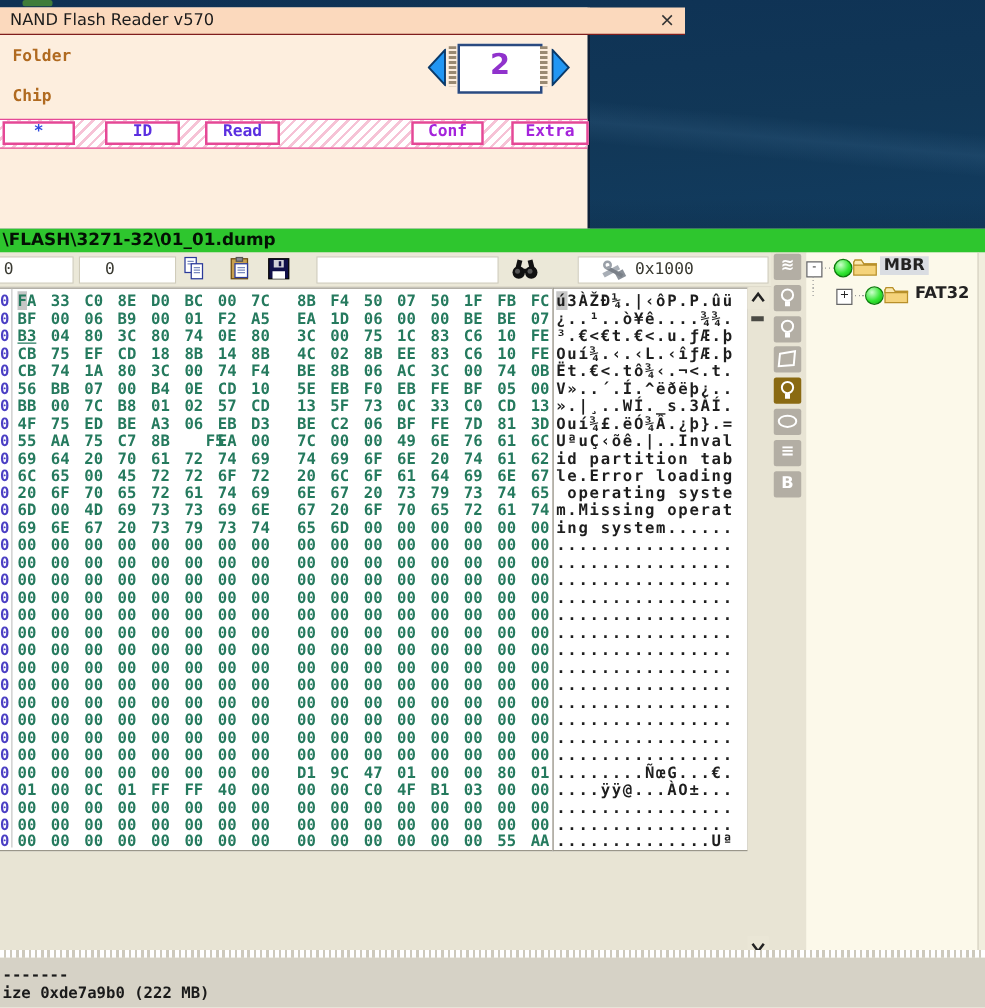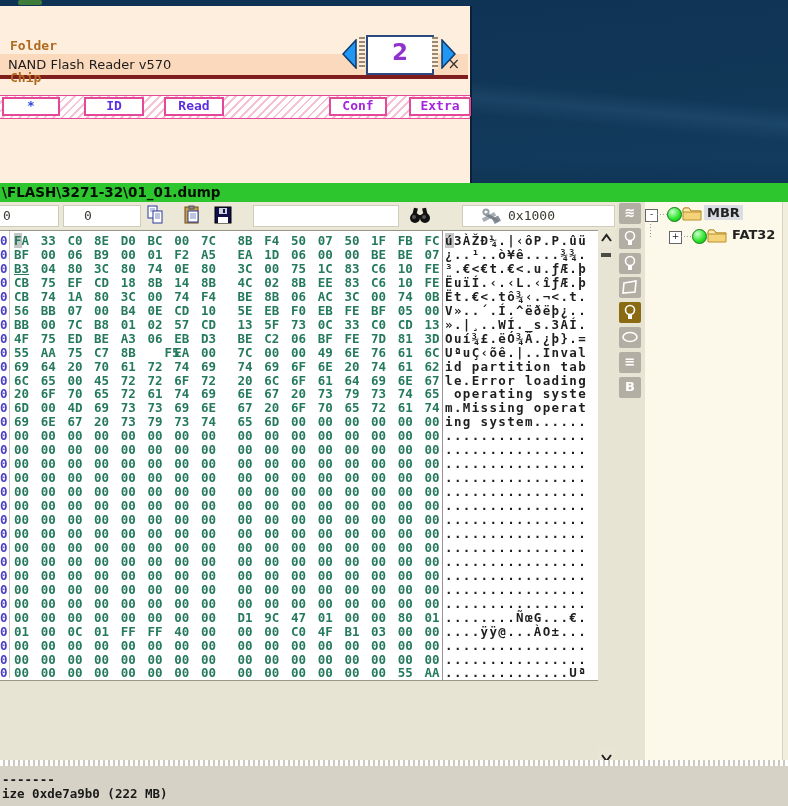--- a/index.html
+++ b/index.html
@@ -5,21 +5,21 @@
   html,body{margin:0;padding:0;}
   #screen{position:relative;width:788px;height:806px;overflow:hidden;background:#e8e4d4;font-family:"DejaVu Sans",sans-serif;}
   .abs{position:absolute;}
   
   #desktop{left:0;top:0;width:788px;height:202px;background:linear-gradient(175deg,#0e3154 0%,#113757 55%,#123d61 100%);overflow:hidden;}
   #streak{left:430px;top:95px;width:420px;height:34px;background:linear-gradient(to bottom,rgba(120,175,220,0) 0%,rgba(120,175,220,0.10) 50%,rgba(120,175,220,0) 100%);transform:rotate(5deg);}
   #dbot{left:440px;top:158px;width:348px;height:44px;background:linear-gradient(to bottom,rgba(5,15,30,0) 0%,rgba(5,15,30,0.22) 100%);}
   #icon-frag{left:18px;top:0;width:24px;height:5px;background:#3f7c3a;border-radius:2px;}
   
   #rwin{left:0;top:6px;width:470px;height:177px;background:#fdeede;border-right:2px solid #0d2038;}
-  #rwin-title{left:0;top:0;width:468px;height:21px;background:#fbd9bd;border-bottom:4px solid #7f1d1d;margin-top:48px;}
+  #rwin-title{left:0;top:0;width:548px;height:21px;background:#fbd9bd;border-bottom:1px solid #7f1d1d;}
   #rwin-title .t{position:absolute;left:8px;top:3px;font-size:13px;color:#1c1c1c;}
   #rwin-close{position:absolute;right:8px;top:1px;font-size:15px;color:#333;cursor:default;}
   .flabel{font-family:"DejaVu Sans Mono",monospace;font-size:13px;font-weight:bold;color:#b06a20;}
   .fbox{background:#e8e5e1;font-family:"DejaVu Sans Mono",monospace;font-size:13px;color:#3a3a32;}
   .fbox .v{position:absolute;left:8px;top:2px;white-space:pre;}
   #folder-label{left:10px;top:32px;}
   #folder-box{left:68px;top:29px;width:260px;height:21px;}
   #chip-label{left:10px;top:64px;}
   #chip-box{left:68px;top:61px;width:260px;height:21px;}
   
@@ -789,21 +789,21 @@
               <span class="b" style="left: 397.8px;">55</span>
               <span class="b" style="left: 424.5px;">AA</span>
             </div>
           </div>
       </div>
       <div id="asciibox">
           <div id="asciirows">
             <div class="arow" style="top: 2px;"><span class="selchar">ú</span>3ÀŽÐ¼.|‹ôP.P.ûü</div>
             <div class="arow" style="top: 15.95px;">¿..¹..ò¥ê....¾¾.</div>
             <div class="arow" style="top: 29.9px;">³.€&lt;€t.€&lt;.u.ƒÆ.þ</div>
-            <div class="arow" style="top: 43.85px;">ËuïÍ.‹.‹L.‹îƒÆ.þ</div>
+            <div class="arow" style="top: 43.85px;">Ouí¾.‹.‹L.‹îƒÆ.þ</div>
             <div class="arow" style="top: 57.8px;">Ët.€&lt;.tô¾‹.¬&lt;.t.</div>
             <div class="arow" style="top: 71.75px;">V»..´.Í.^ëðëþ¿..</div>
             <div class="arow" style="top: 85.7px;">».|¸..WÍ._s.3ÀÍ.</div>
             <div class="arow" style="top: 99.65px;">Ouí¾£.ëÓ¾Â.¿þ}.=</div>
             <div class="arow" style="top: 113.6px;">UªuÇ‹õê.|..Inval</div>
             <div class="arow" style="top: 127.55px;">id partition tab</div>
             <div class="arow" style="top: 141.5px;">le.Error loading</div>
             <div class="arow" style="top: 155.45px;"> operating syste</div>
             <div class="arow" style="top: 169.4px;">m.Missing operat</div>
             <div class="arow" style="top: 183.35px;">ing system......</div>

